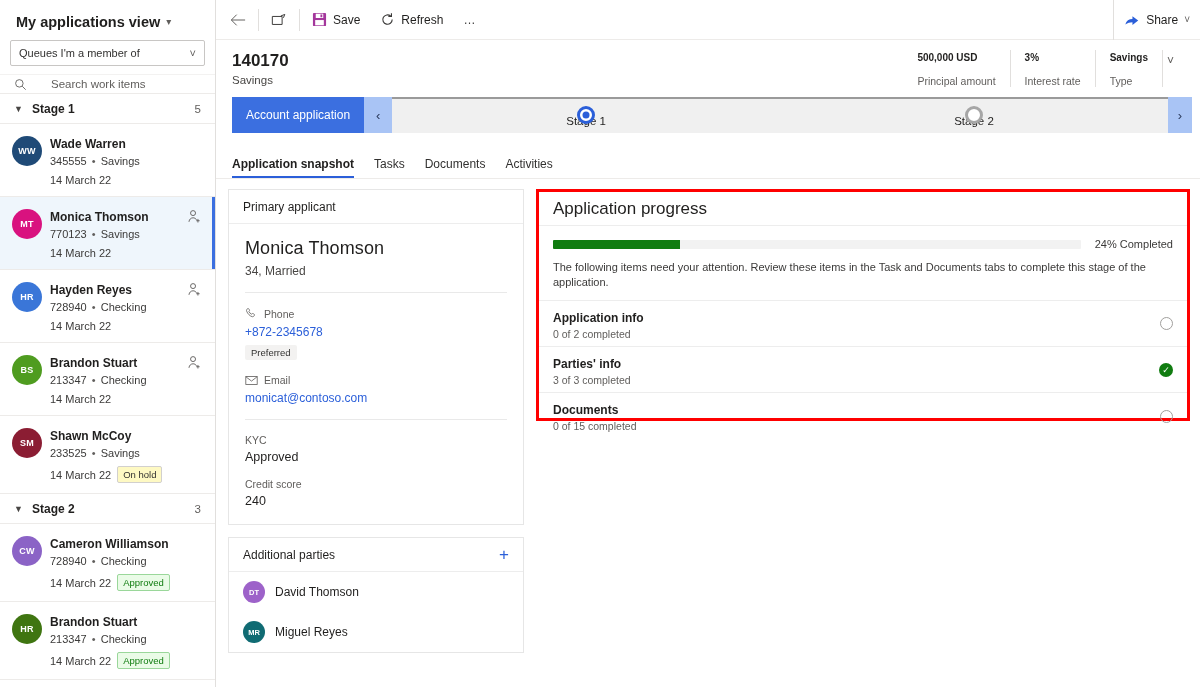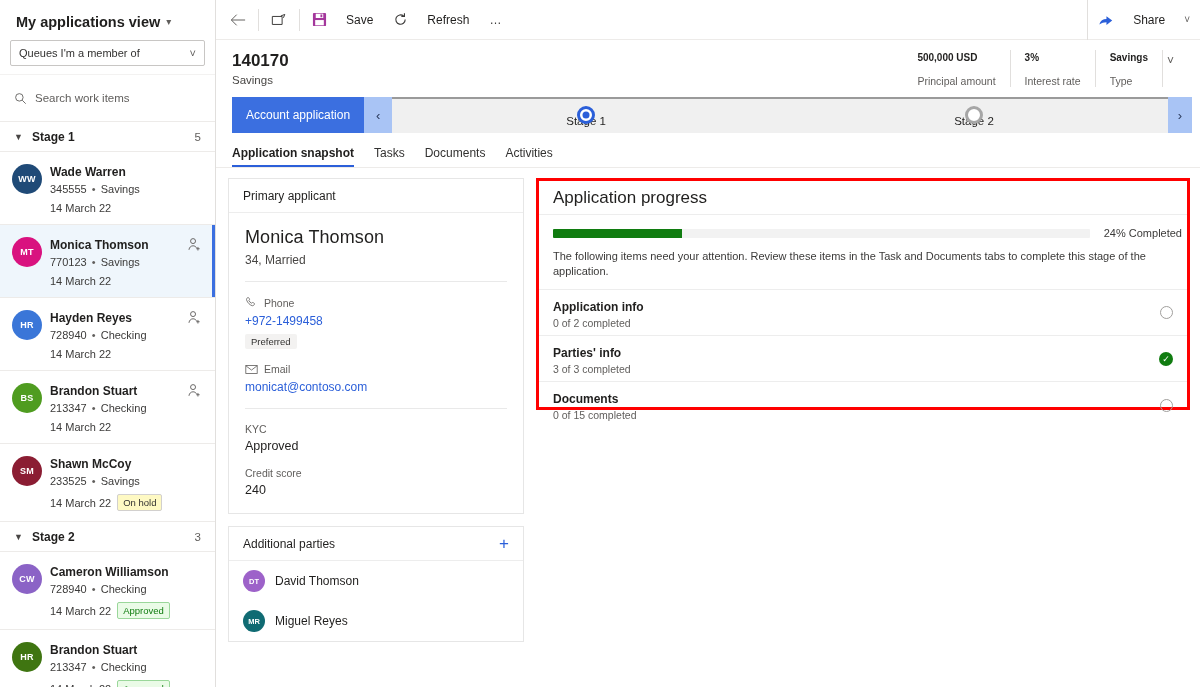--- a/index.html
+++ b/index.html
@@ -29,21 +29,21 @@
 
   .lp-select-wrap { padding: 0 10px 8px 10px; }
   .lp-select {
     height: 26px; border: 1px solid #c8c6c4; border-radius: 2px;
     display: flex; align-items: center; justify-content: space-between;
     padding: 0 8px; font-size: 11px; color: #323130; background: #fff;
   }
   .lp-select .chev { color: #605e5c; font-size: 11px; }
 
   .lp-search {
-    height: 48px; display: flex; align-items: center; gap: 8px;
+    height: 20px; display: flex; align-items: center; gap: 24px;
     padding: 0 14px; border-bottom: 1px solid #edebe9; border-top: 1px solid #f3f2f1;
   }
   .lp-search .ph { font-size: 11.5px; color: #605e5c; }
 
   .lp-list { flex: 1; overflow: hidden; }
 
   .stage-hdr {
     height: 30px; display: flex; align-items: center;
     padding: 0 14px 0 14px; gap: 8px;
     border-bottom: 1px solid #edebe9;
@@ -84,39 +84,39 @@
   .wi-icon { width: 18px; flex: 0 0 18px; color: #605e5c; padding-top: 2px; }
 
   
   .mainpane { flex: 1; display: flex; flex-direction: column; background: #fff; min-width: 0; }
 
   .cmdbar {
     height: 40px; display: flex; align-items: center;
     border-bottom: 1px solid #edebe9; padding-left: 4px;
   }
   .cb-btn {
-    height: 40px; display: flex; align-items: center; gap: 19px;
+    height: 40px; display: flex; align-items: center; gap: 6px;
     padding: 0 10px; font-size: 12px; color: #201f1e;
   }
   .cb-sep { width: 1px; height: 22px; background: #e1dfdd; margin: 0 2px; }
   .cb-spacer { flex: 1; }
   .cb-right { display: flex; align-items: center; height: 40px; border-left: 1px solid #e1dfdd; }
 
   .rechdr { display: flex; align-items: flex-start; padding: 10px 16px 6px 16px; }
   .rec-id { font-size: 17px; font-weight: 700; color: #201f1e; line-height: 22px; }
   .rec-sub { font-size: 11.5px; color: #484644; margin-top: 2px; }
   .rechdr-right { margin-left: auto; display: flex; align-items: flex-start; gap: 0; }
   .kpi { padding: 0 14px; border-right: 1px solid #e1dfdd; }
   .kpi:last-of-type { border-right: none; }
   .kpi .v { font-size: 10px; font-weight: 700; color: #201f1e; line-height: 16px; white-space: nowrap; }
   .kpi .l { font-size: 10.5px; color: #605e5c; margin-top: 9px; white-space: nowrap; }
   .kpi-chev { padding: 4px 10px 0 4px; color: #605e5c; font-size: 12px; }
 
   
-  .bpf { display: flex; align-items: stretch; height: 36px; margin: 4px 8px 4px 16px; }
+  .bpf { display: flex; align-items: stretch; height: 36px; margin: 4px 8px 15px 16px; }
   .bpf-head {
     background: #3b6fe0; color: #fff; font-size: 12px;
     display: flex; align-items: center; padding: 0 14px; min-width: 124px;
   }
   .bpf-arrow {
     background: #a9c4f5; color: #2b3a5c; width: 28px;
     display: flex; align-items: center; justify-content: center; font-size: 13px;
   }
   .bpf-track {
     flex: 1; background: #f0f0f0; position: relative;
@@ -180,21 +180,21 @@
     flex: 0 0 22px;
   }
   .party-nm { font-size: 12px; color: #201f1e; }
 
   
   .progress-wrap {
     border: 3px solid #ff0000; background: #fff; height: 232px;
   }
   .pg-hdr { height: 34px; display: flex; align-items: center; padding: 0 14px;
             border-bottom: 1px solid #ededed; font-size: 17px; color: #201f1e; }
-  .pg-top { padding: 12px 5px 10px 14px; border-bottom: 1px solid #ededed; }
+  .pg-top { padding: 12px 14px 10px 14px; border-bottom: 1px solid #ededed; }
   .pg-barrow { display: flex; align-items: center; gap: 14px; }
   .pbar { flex: 1; height: 9px; background: #f2f2f2; border-radius: 1px; overflow: hidden; }
   .pbar-fill { height: 100%; background: #107c10; }
   .pg-pct { font-size: 11px; color: #3b3a39; white-space: nowrap; }
   .pg-note { font-size: 11px; color: #3b3a39; margin-top: 10px; line-height: 15px; }
   .chk-row {
     height: 46px; display: flex; align-items: center; padding: 0 14px;
     border-bottom: 1px solid #ededed;
   }
   .chk-row:last-child { border-bottom: none; }
@@ -431,21 +431,21 @@
             <div class="divider"></div>
 
             <div class="fieldlbl">
               <span>
                 <svg width="13" height="13" viewBox="0 0 16 16">
                     <path d="M3 2.2c1.2-.6 2 .2 2.5 1.3.4.9-.3 1.3-.8 1.8.6 1.7 1.9 3 3.6 3.6.5-.5.9-1.2 1.8-.8 1.1.5 1.9 1.3 1.3 2.5-.5 1-1.6 1.6-2.7 1.3C5.9 11 3.3 8.4 2 5.1 1.6 4 2.1 2.7 3 2.2z" fill="none" stroke="#605e5c" stroke-width="1"></path>
                   </svg>
               </span>
               <span>Phone</span>
             </div>
-            <a class="link">+972-1499458</a>
+            <a class="link">+872-2345678</a>
             <span class="pill">Preferred</span>
 
             <div class="fieldlbl mt14">
               <span>
                 <svg width="13" height="11" viewBox="0 0 16 12">
                     <rect x="1" y="1" width="14" height="10" fill="none" stroke="#605e5c" stroke-width="1"></rect>
                     <path d="M1.3 1.6 8 6.7l6.7-5.1" fill="none" stroke="#605e5c" stroke-width="1"></path>
                   </svg>
               </span>
               <span>Email</span>

